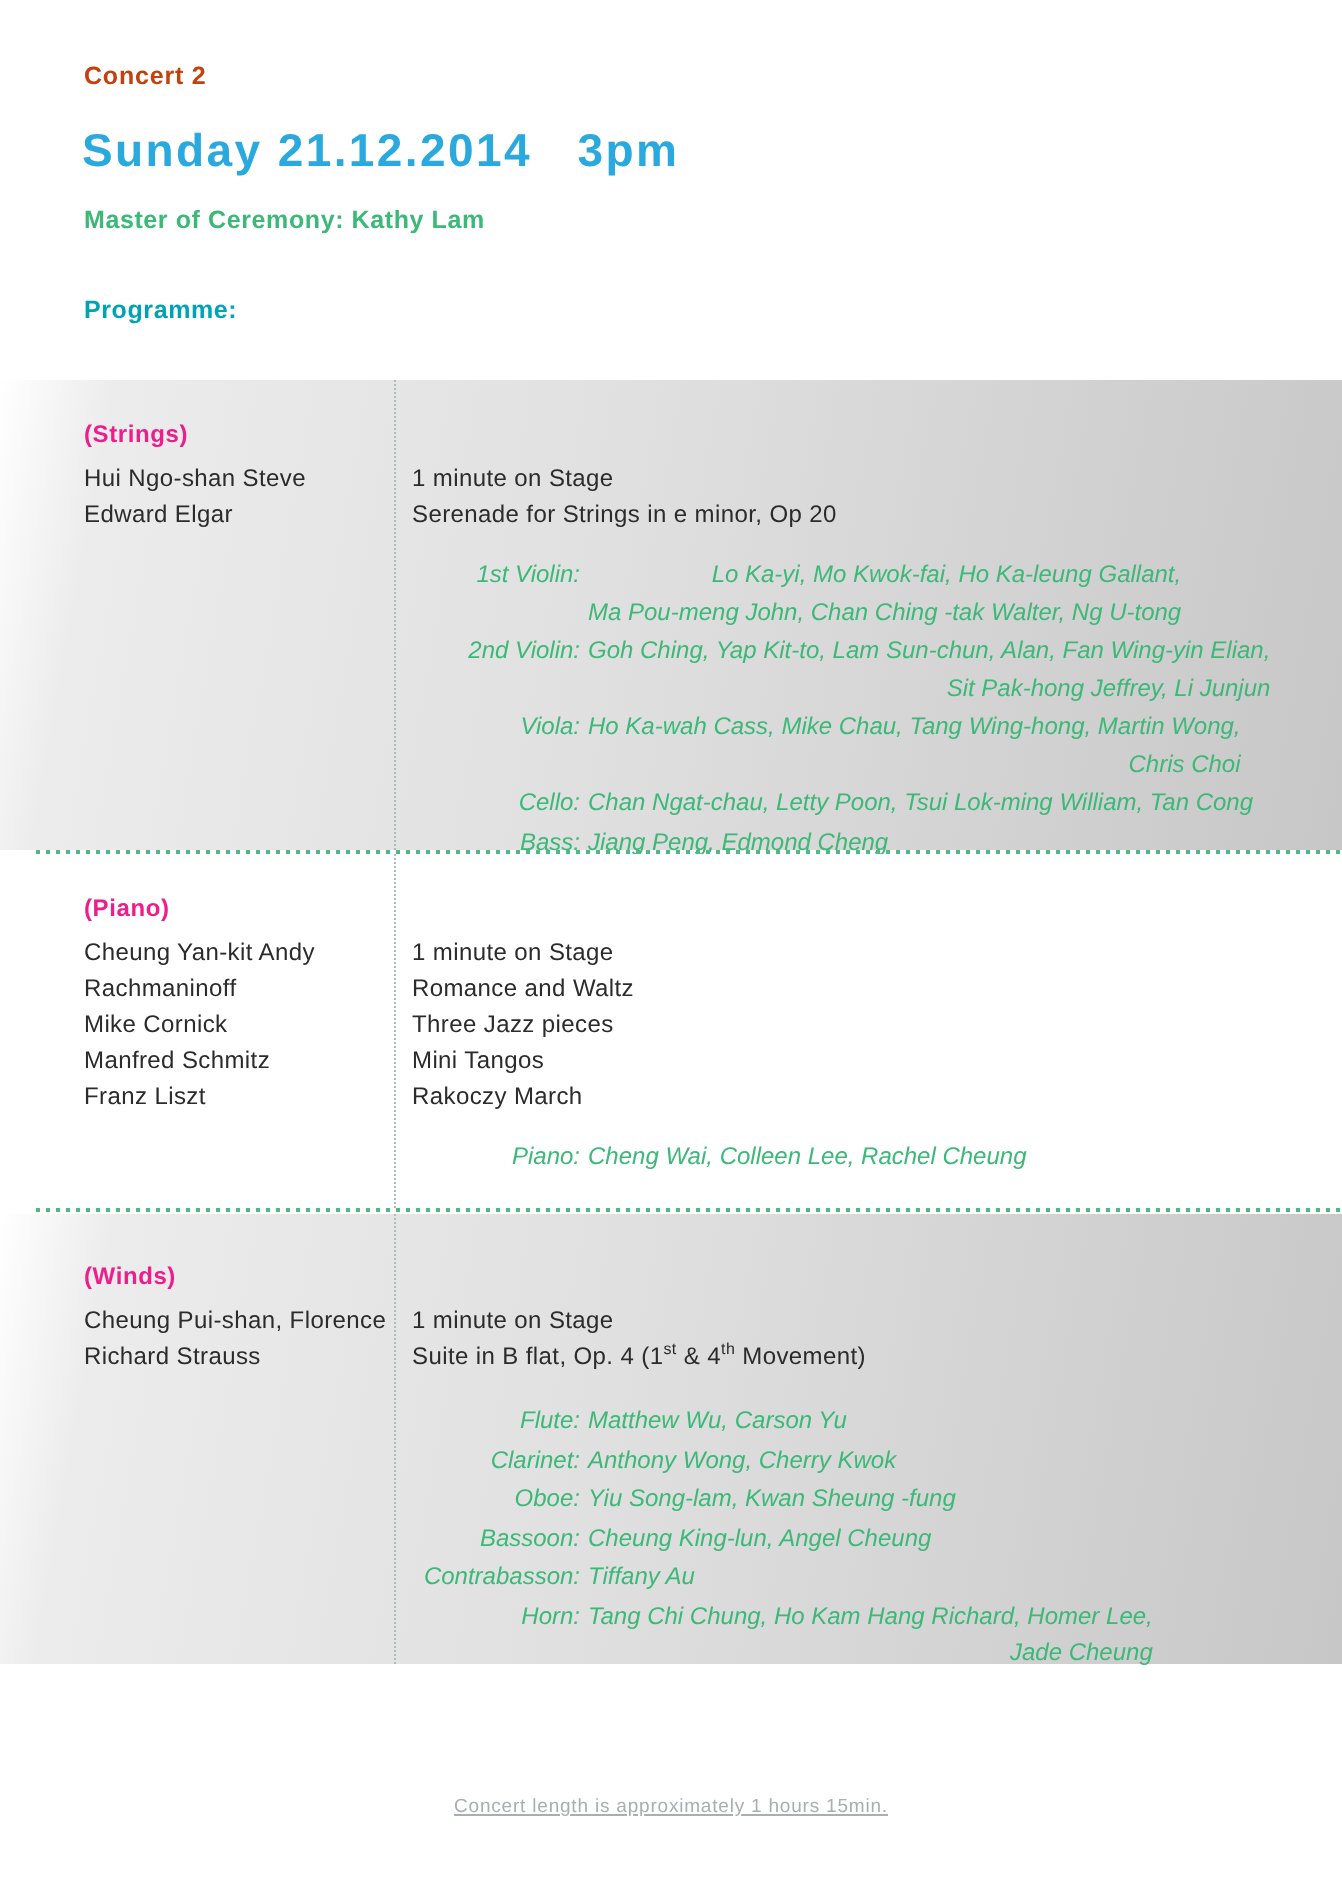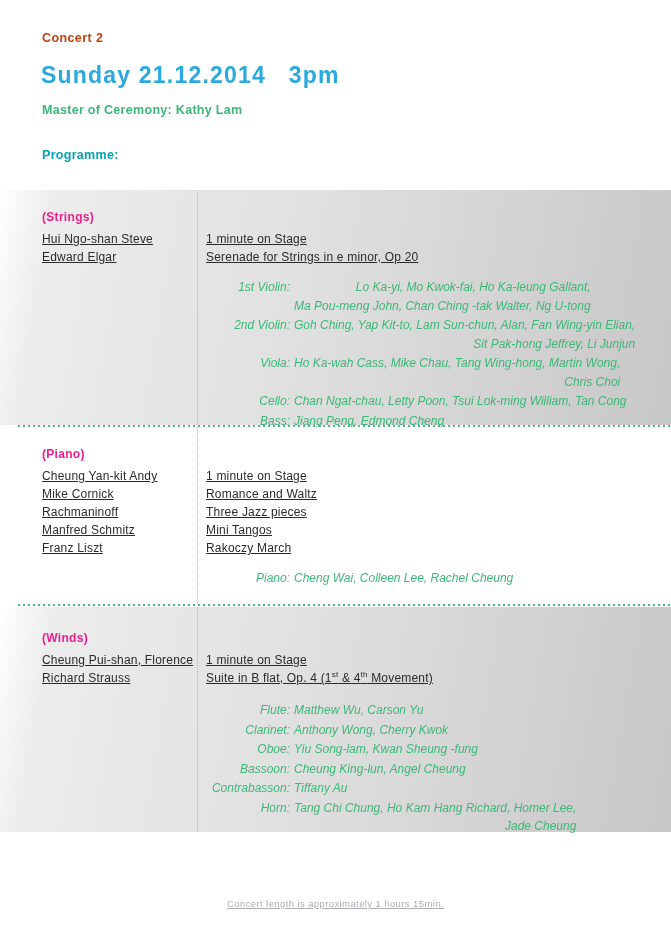--- a/index.html
+++ b/index.html
@@ -43,21 +43,20 @@
     border-left:1px dotted #a9bfb0;
   }
   .sec-label{
     font-size:12px;font-weight:bold;letter-spacing:.3px;color:#ed1e8c;
     line-height:18px;margin-bottom:4px;
   }
   .label-spacer{height:22px;}
   .perf,.piece{
     font-size:12px;letter-spacing:.2px;color:#2b2b2b;line-height:18px;
     white-space:nowrap;
-    text-decoration:underline;
   }
   .piece sup{font-size:8px;line-height:0;}
   .ens{margin-top:12px;text-align:right;}
   .ens-row{
     display:flex;align-items:flex-start;
     font-style:italic;color:#3cb878;font-size:12px;line-height:18.5px;
     margin-bottom:1px;
   }
   .ens-role{min-width:84px;padding-right:4px;white-space:nowrap;}
   .ens-names{white-space:pre-line;}
@@ -119,22 +118,22 @@
       </div>
     </div>
   </div>
 
   <div class="dotline" style="top:425px;"></div>
 
   <div class="section white" style="top:427px;height:177px;">
     <div class="col-l">
       <div class="sec-label">(Piano)</div>
       <div class="perf">Cheung Yan-kit Andy</div>
+      <div class="perf">Rachmaninoff</div>
       <div class="perf">Mike Cornick</div>
-      <div class="perf">Rachmaninoff</div>
       <div class="perf">Manfred Schmitz</div>
       <div class="perf">Franz Liszt</div>
     </div>
     <div class="col-r">
       <div class="label-spacer"></div>
       <div class="piece">1 minute on Stage</div>
       <div class="piece">Romance and Waltz</div>
       <div class="piece">Three Jazz pieces</div>
       <div class="piece">Mini Tangos</div>
       <div class="piece">Rakoczy March</div>

